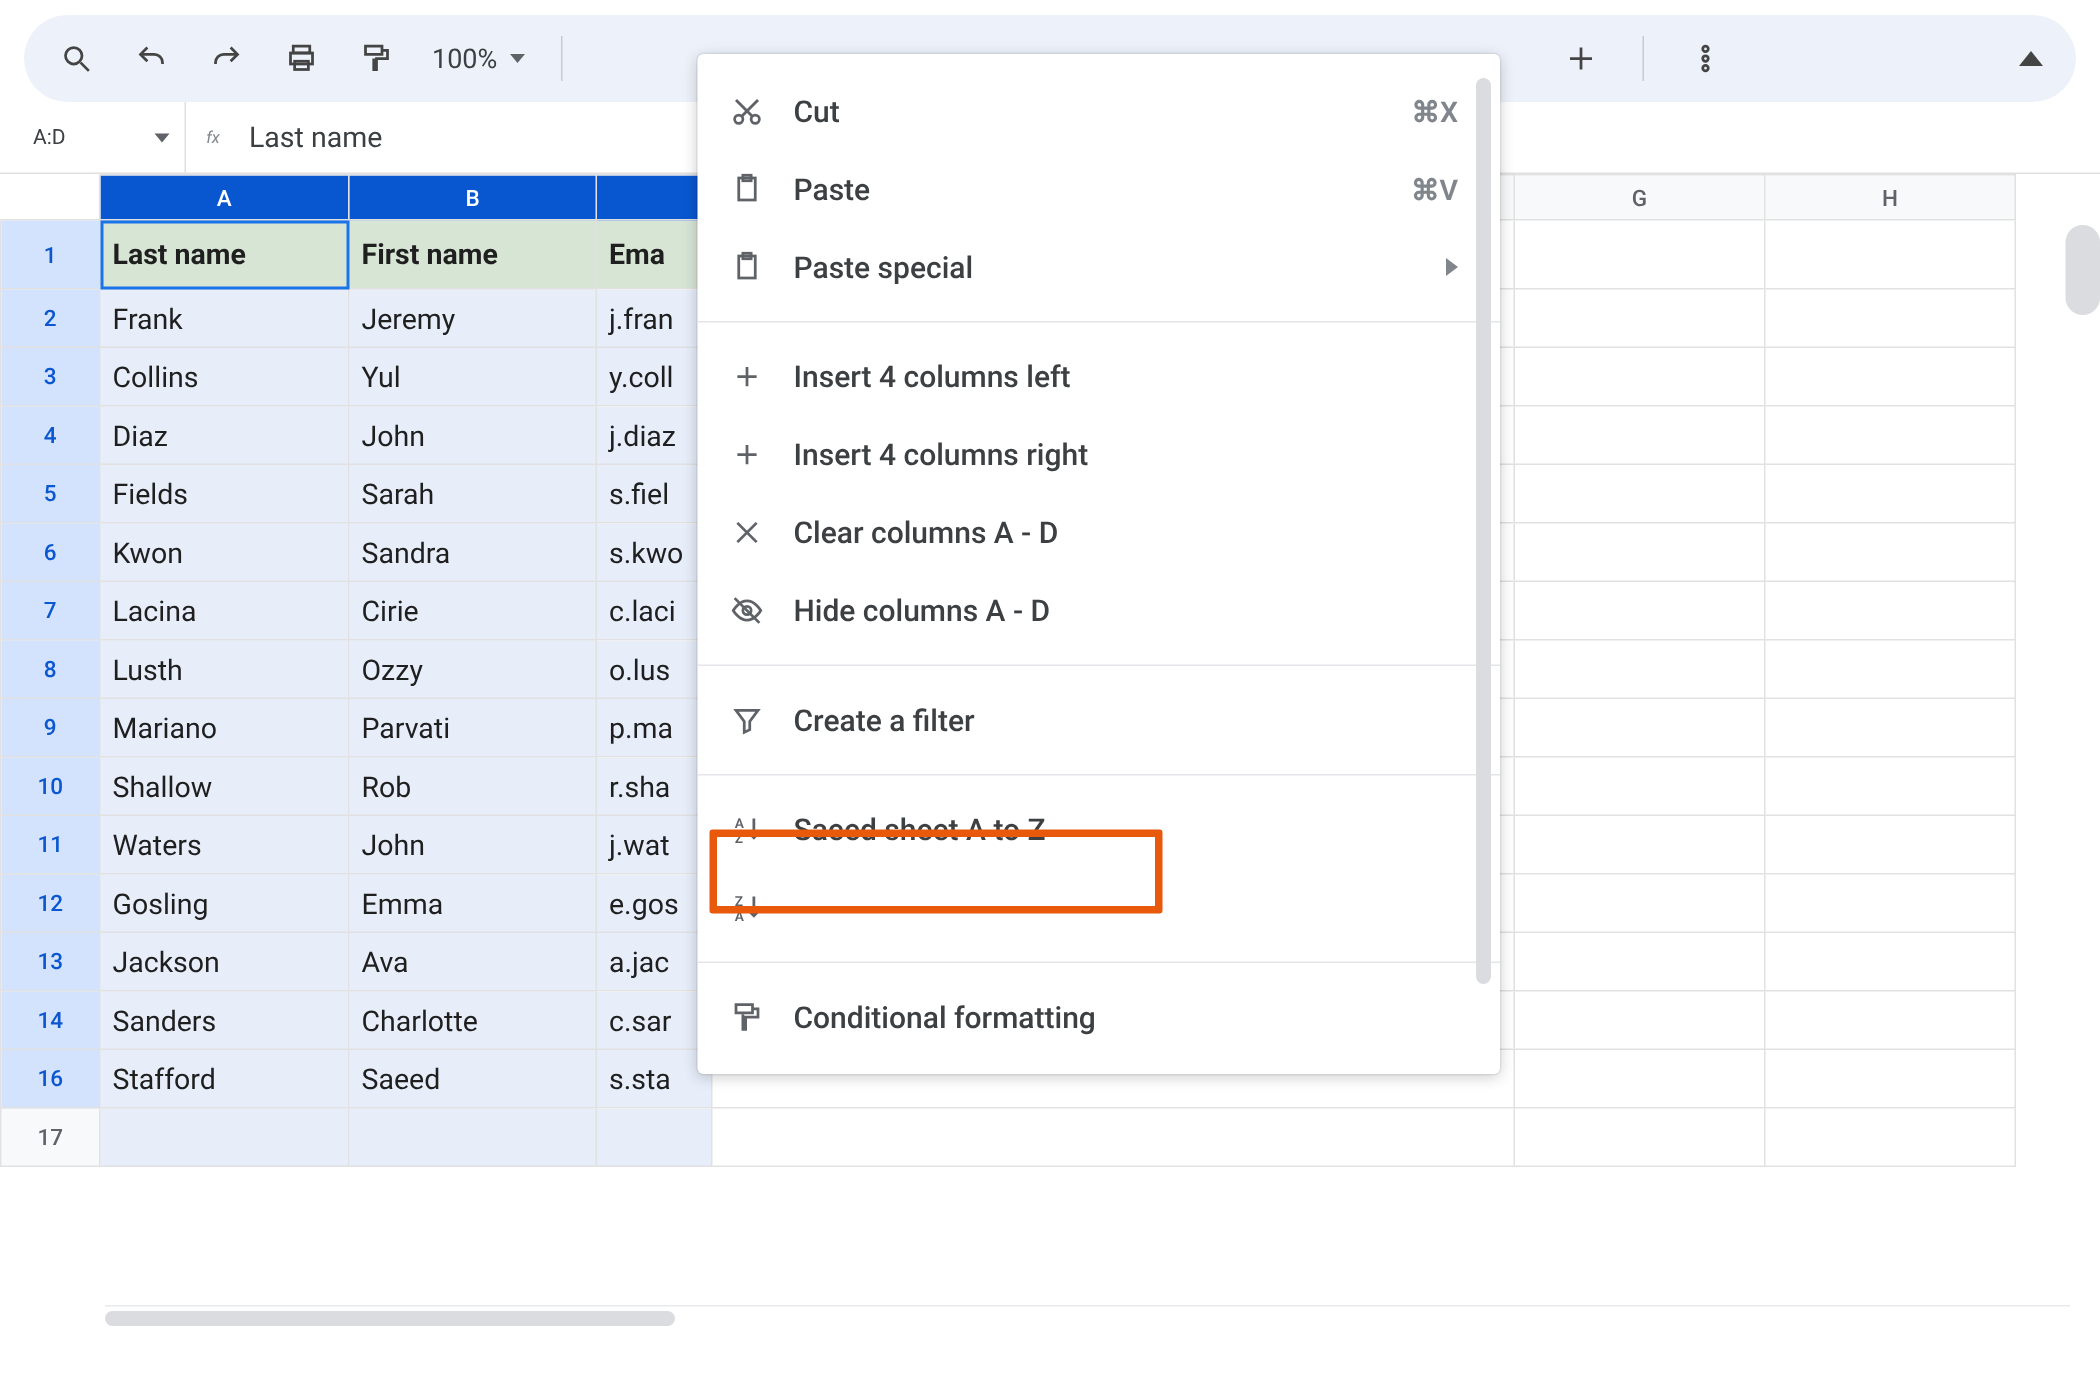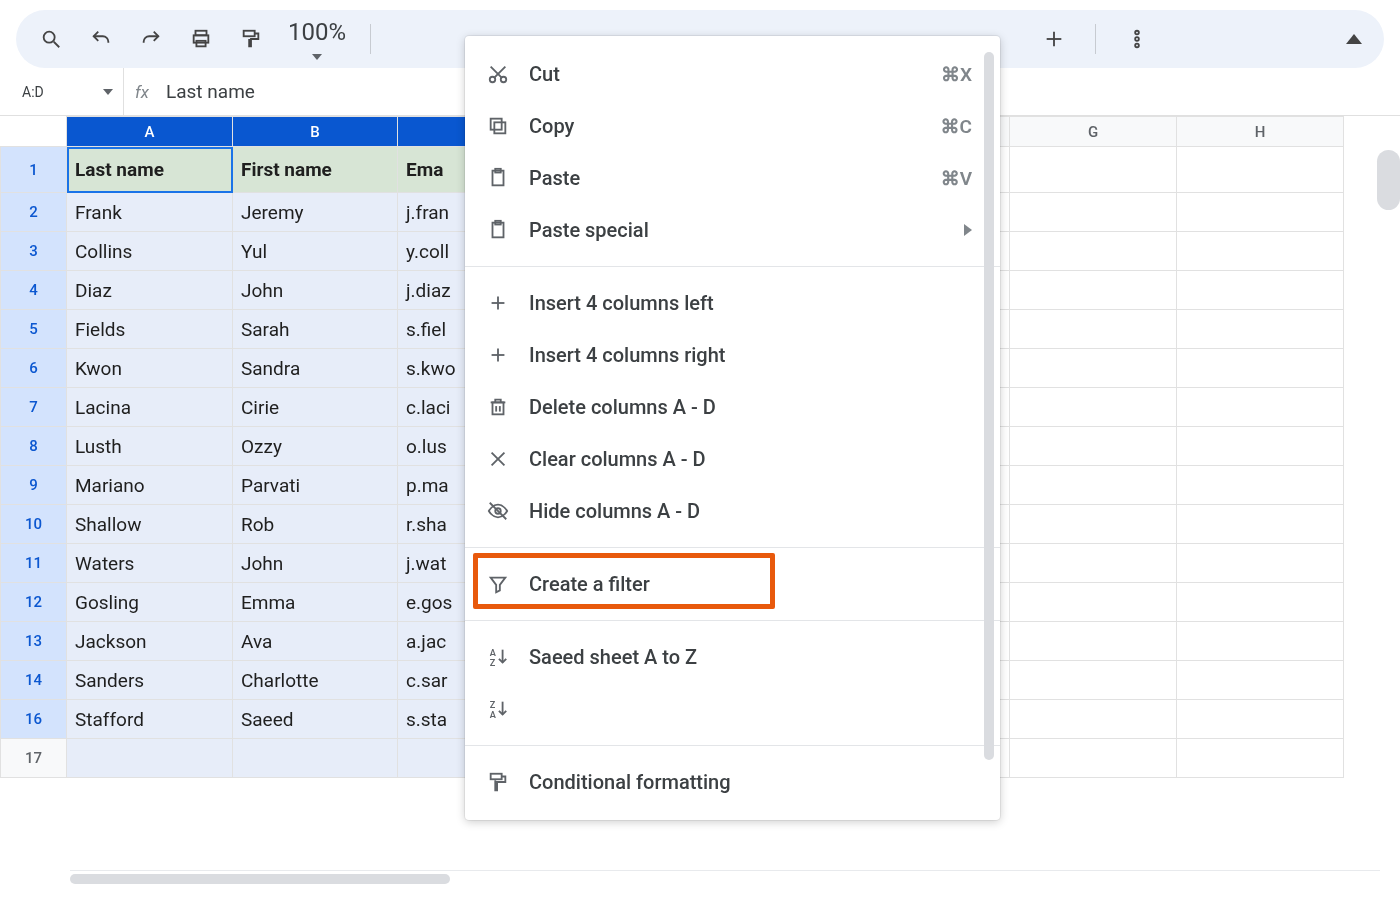--- a/index.html
+++ b/index.html
@@ -27,21 +27,21 @@
   }
   .toolbar .tool-btn {
     width: 26px; height: 26px;
     display: flex; align-items: center; justify-content: center;
     color: #444;
     cursor: pointer;
   }
   .toolbar svg { width: 22px; height: 22px; stroke: #444; fill: none; stroke-width: 2; }
   .zoom-group {
     display: flex; align-items: center; gap: 8px;
-    font-size: 24px; color: #3c4043; flex-direction: column;
+    font-size: 18px; color: #3c4043;
   }
   .zoom-caret { width: 0; height: 0; border-left:5px solid transparent; border-right:5px solid transparent; border-top:6px solid #5f6368; }
   .toolbar-divider { width:1px; height:30px; background:#c7cbd1; }
   .toolbar .right {
     position: absolute; right: 22px; top: 0; height:100%;
     display:flex; align-items:center; gap:28px;
   }
   .chevron-up {
     width:0;height:0;border-left:8px solid transparent;border-right:8px solid transparent;border-bottom:10px solid #444;
   }
@@ -53,21 +53,21 @@
     padding-left:6px;
   }
   .name-box {
     width:118px; height:100%;
     display:flex; align-items:center; justify-content:space-between;
     padding:0 10px 0 16px;
     font-size:14px; color:#3c4043;
     border-right:1px solid #e0e0e0;
   }
   .name-caret { width:0;height:0;border-left:5px solid transparent;border-right:5px solid transparent;border-top:6px solid #5f6368; }
-  .fx-label { width:36px; text-align:center; font-style:italic; color:#80868b; font-size:17px; }
+  .fx-label { width:36px; text-align:center; font-style:italic; color:#80868b; font-size:11px; }
   .fx-input { flex:1; font-size:19px; color:#3c4043; padding-left:6px; }
 
   
   .grid-wrap {
     position:relative;
     display:flex;
   }
   .sheet {
     border-collapse:collapse;
     table-layout:fixed;
@@ -455,30 +455,20 @@
           <line x1="8" y1="16" x2="20" y2="4"></line>
           <line x1="16" y1="16" x2="4" y2="4"></line>
         </svg>
       </span>
     <span class="label">Cut</span>
     <span class="shortcut">⌘X</span>
   </div>
   <div class="mi">
     <span class="icon">
         <svg viewBox="0 0 24 24">
-          <rect x="8" y="8" width="12" height="12"></rect>
-          <rect x="4" y="4" width="12" height="12"></rect>
-        </svg>
-      </span>
-    <span class="label">Copy</span>
-    <span class="shortcut">⌘C</span>
-  </div>
-  <div class="mi">
-    <span class="icon">
-        <svg viewBox="0 0 24 24">
           <rect x="6" y="4" width="12" height="16"></rect>
           <rect x="9" y="2" width="6" height="4"></rect>
         </svg>
       </span>
     <span class="label">Paste</span>
     <span class="shortcut">⌘V</span>
   </div>
   <div class="mi">
     <span class="icon">
         <svg viewBox="0 0 24 24">
@@ -500,32 +490,20 @@
     <span class="label">Insert 4 columns left</span>
   </div>
   <div class="mi">
     <span class="icon">
         <svg viewBox="0 0 24 24">
           <line x1="12" y1="5" x2="12" y2="19"></line>
           <line x1="5" y1="12" x2="19" y2="12"></line>
         </svg>
       </span>
     <span class="label">Insert 4 columns right</span>
-  </div>
-  <div class="mi">
-    <span class="icon">
-        <svg viewBox="0 0 24 24">
-          <rect x="6" y="7" width="12" height="13"></rect>
-          <line x1="4" y1="7" x2="20" y2="7"></line>
-          <line x1="10" y1="11" x2="10" y2="17"></line>
-          <line x1="14" y1="11" x2="14" y2="17"></line>
-          <path d="M9 7V4h6v3"></path>
-        </svg>
-      </span>
-    <span class="label">Delete columns A - D</span>
   </div>
   <div class="mi">
     <span class="icon">
         <svg viewBox="0 0 24 24">
           <line x1="5" y1="5" x2="19" y2="19"></line>
           <line x1="19" y1="5" x2="5" y2="19"></line>
         </svg>
       </span>
     <span class="label">Clear columns A - D</span>
   </div>

